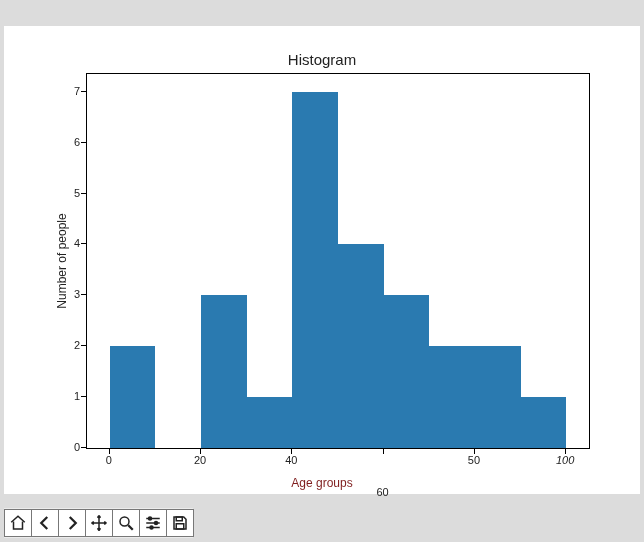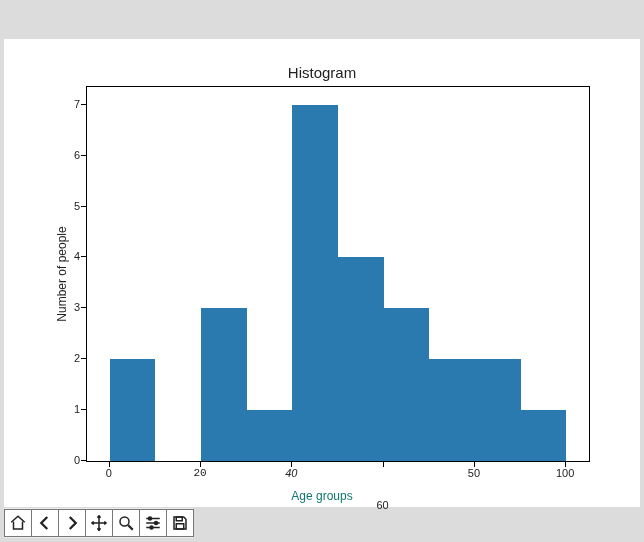--- a/index.html
+++ b/index.html
@@ -8,31 +8,31 @@
 
 .titlebar{height:28px;background:linear-gradient(#f7fbff,#dfeefb 45%,#c9e2f7 46%,#e8f3fc);border-bottom:1px solid #7aa;display:flex;align-items:center;font-size:12px;color:#222;position:relative}
 .titlebar .appicon{width:16px;height:16px;margin:0 6px;border-radius:50%;background:conic-gradient(#4e9fd8 0 90deg,#f2c14e 90deg 180deg,#5c9e5c 180deg 270deg,#d05555 270deg 360deg)}
 .winbtns{position:absolute;right:0;top:0;display:flex;height:20px}
 .winbtn{width:30px;height:20px;display:flex;align-items:center;justify-content:center;font-size:12px;color:#333;border-left:1px solid #9bb;border-bottom:1px solid #9bb;background:linear-gradient(#f4faff,#cfe6f7);cursor:pointer}
 .winbtn.max{width:28px}
 .winbtn.close{width:46px;background:linear-gradient(#f08080,#d83030 45%,#c01818 46%,#e85050);color:#fff;font-weight:bold;font-size:14px}
 .winbtn svg{display:block}
 
 
-.canvaswrap{position:absolute;left:4px;top:39px;width:636px;height:468px;background:#fff}
+.canvaswrap{position:absolute;left:4px;top:26px;width:636px;height:468px;background:#fff}
 .toolbar{position:absolute;left:4px;bottom:4px;height:30px;display:flex;align-items:center;background:#ececec}
 .tbtn{width:26px;height:26px;border:1px solid #777;background:#fff;margin-right:-1px;display:flex;align-items:center;justify-content:center;cursor:pointer}
 .tbtn svg{width:18px;height:18px;stroke:#222;fill:none;stroke-width:2}
 
 
 .plotarea{position:absolute;left:82px;top:47px;width:504px;height:376px;border:1px solid #000;box-sizing:border-box}
 .bars{position:absolute;left:0;bottom:0;width:100%;height:100%}
 .bar{position:absolute;bottom:0;background:#2a7ab0}
 .chart-title{position:absolute;width:636px;top:25px;text-align:center;font-size:15px;color:#222}
-.xlabel{position:absolute;width:636px;top:450px;text-align:center;font-size:12px;color:#0f766e}
+.xlabel{position:absolute;width:636px;top:450px;text-align:center;font-size:12px;color:#7f1d1d}
 .ylabel{position:absolute;left:10px;top:235px;transform:translateY(-50%) rotate(-90deg);transform-origin:center;font-size:12px;color:#222;white-space:nowrap}
 .xtick{position:absolute;top:428px;font-size:11px;color:#222;transform:translateX(-50%)}
 .ytick{position:absolute;left:60px;font-size:11px;color:#222;transform:translateY(-50%);text-align:right;width:16px}
 .tickmark{position:absolute;background:#000}
 .tickmark.y{width:5px;height:1px;left:77px}
 .tickmark.x{width:1px;height:5px;top:423px}
 </style>
 </head>
 <body>
 <div id="app">
@@ -52,29 +52,29 @@
           <div class="bar" style="left: 296.636px; width: 45.6364px; height: 152.653px; background: rgb(42, 122, 176);"></div>
           <div class="bar" style="left: 342.273px; width: 45.6364px; height: 101.769px; background: rgb(42, 122, 176);"></div>
           <div class="bar" style="left: 387.909px; width: 45.6364px; height: 101.769px; background: rgb(42, 122, 176);"></div>
           <div class="bar" style="left: 433.545px; width: 45.6364px; height: 50.8844px; background: rgb(42, 122, 176);"></div>
         </div>
   </div>
   <div id="ticks">
         <div class="tickmark x" style="left: 104.818px;"></div>
         <div class="xtick" style="left: 104.818px;">0</div>
         <div class="tickmark x" style="left: 196.091px;"></div>
-        <div class="xtick" style="left: 196.091px; font-family: Liberation Mono, monospace;">20</div>
+        <div class="xtick" style="left: 196.091px;">20</div>
         <div class="tickmark x" style="left: 287.364px;"></div>
-        <div class="xtick" style="left: 287.364px; font-style: italic;">40</div>
+        <div class="xtick" style="left: 287.364px;">40</div>
         <div class="tickmark x" style="left: 378.636px;"></div>
         <div class="xtick" style="left: 378.636px; margin-top: 32px;">60</div>
         <div class="tickmark x" style="left: 469.909px;"></div>
         <div class="xtick" style="left: 469.909px;">50</div>
         <div class="tickmark x" style="left: 561.182px;"></div>
-        <div class="xtick" style="left: 561.182px;">100</div>
+        <div class="xtick" style="left: 561.182px; font-style: italic;">100</div>
         <div class="tickmark y" style="top: 421px;"></div>
         <div class="ytick" style="top: 421px;">0</div>
         <div class="tickmark y" style="top: 370.116px;"></div>
         <div class="ytick" style="top: 370.116px;">1</div>
         <div class="tickmark y" style="top: 319.231px;"></div>
         <div class="ytick" style="top: 319.231px;">2</div>
         <div class="tickmark y" style="top: 268.347px;"></div>
         <div class="ytick" style="top: 268.347px;">3</div>
         <div class="tickmark y" style="top: 217.463px;"></div>
         <div class="ytick" style="top: 217.463px;">4</div>

